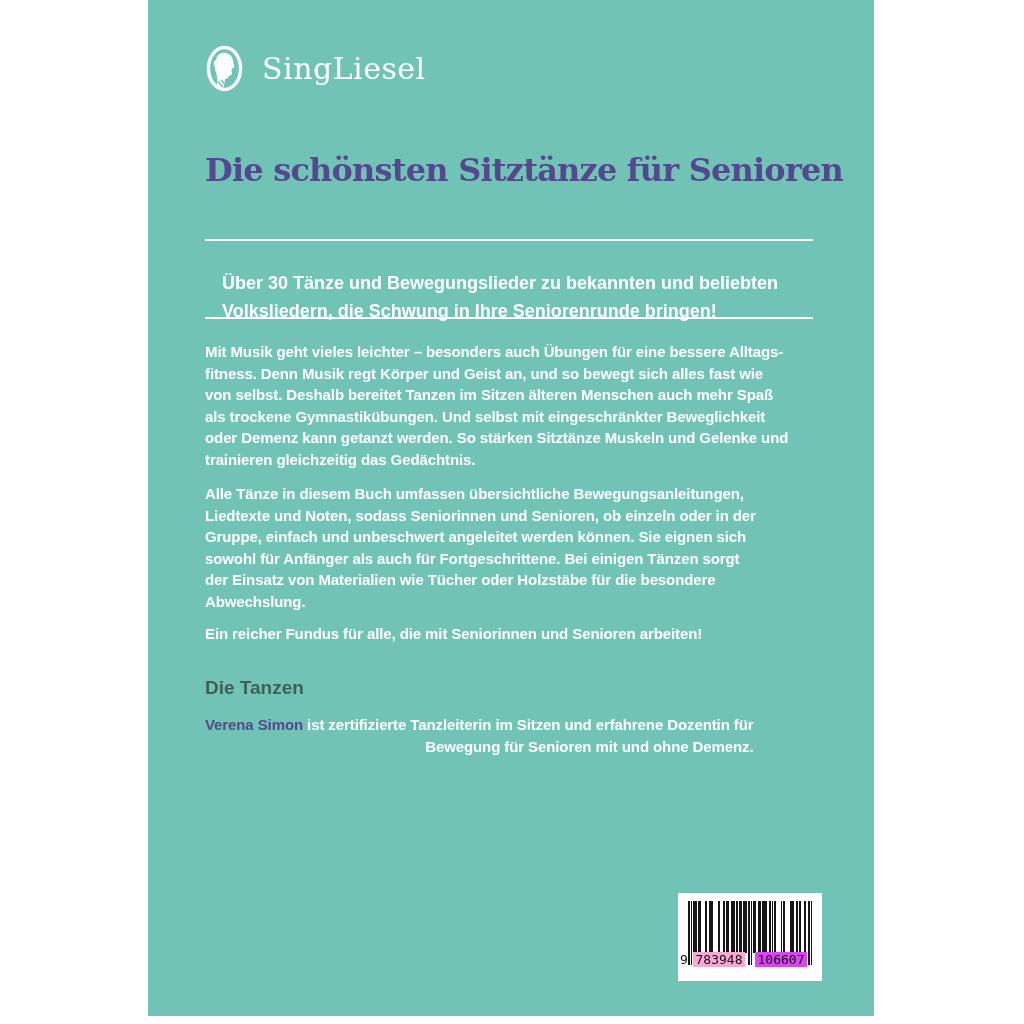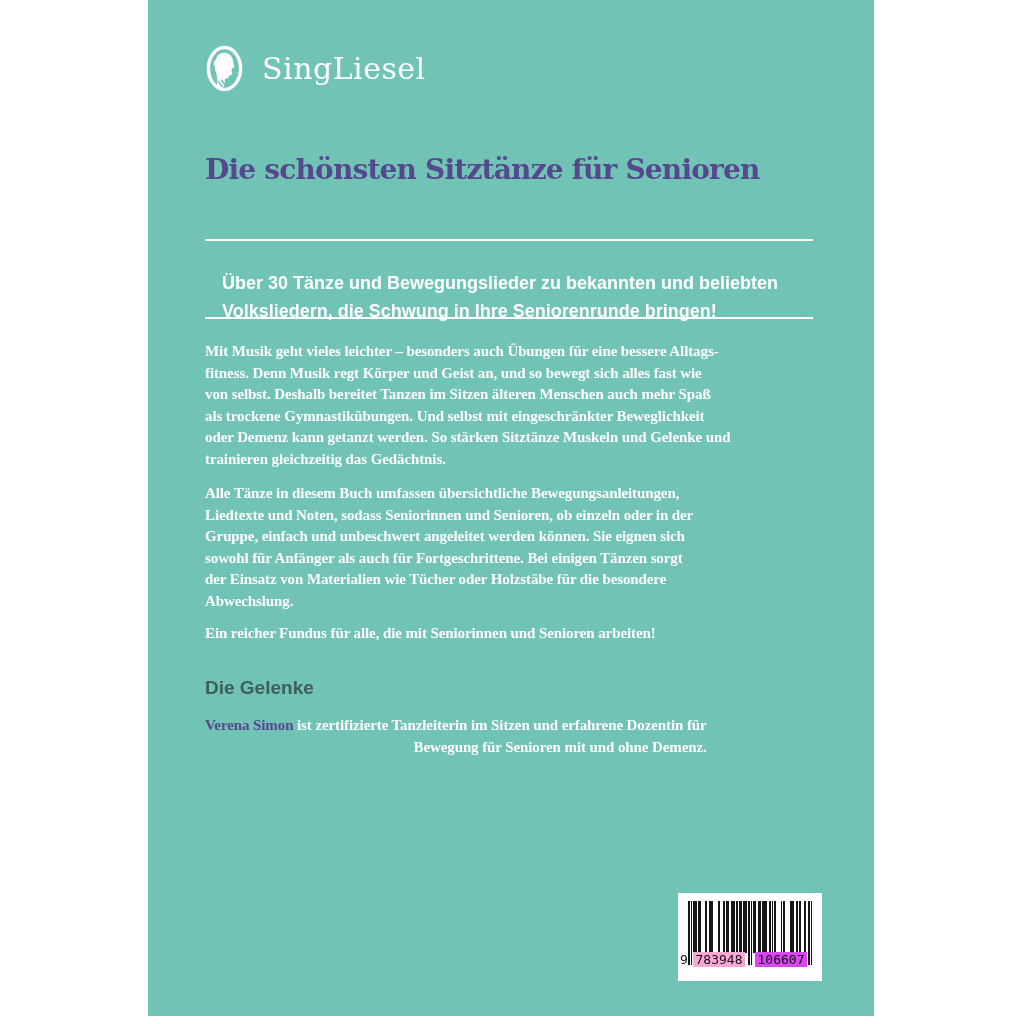--- a/index.html
+++ b/index.html
@@ -19,37 +19,37 @@
   }
   .logo{position:absolute;left:57px;top:44px;display:flex;align-items:center;gap:18px;}
   .cameo{width:39px;height:49px;display:block;}
   .brand{
     color:var(--white);font-family:"DejaVu Serif","Liberation Serif",serif;
     font-size:30px;letter-spacing:.5px;
   }
   .title{
     position:absolute;left:57px;top:151px;margin:0;
     color:var(--purple);font-family:"DejaVu Serif","Liberation Serif",serif;
-    font-size:28px;line-height:38px;font-weight:bold;letter-spacing:-0.8px;white-space:pre;
+    font-size:32px;line-height:38px;font-weight:bold;letter-spacing:-0.8px;white-space:pre;
   }
   .subtitle{
     position:absolute;left:57px;top:197px;margin:0;
     color:var(--purple);font-size:17px;font-weight:bold;white-space:pre;letter-spacing:-0.1px;
   }
   .rule{position:absolute;left:57px;width:608px;height:2px;background:var(--white);}
   .rule1{top:239px}
   .rule2{top:317px}
   .intro{
     position:absolute;left:57px;top:252px;margin:17px;
     color:var(--white);font-size:18px;font-weight:bold;line-height:28px;white-space:pre;
   }
   .body{
     position:absolute;left:57px;margin:0;
     color:var(--white);font-size:15px;font-weight:bold;line-height:21.5px;
-    white-space:pre;letter-spacing:-0.1px;font-family:Liberation Serif, serif;
+    white-space:pre;letter-spacing:-0.1px;
   }
   .p1{top:341px}
   .p2{top:483px}
   .p3{top:623px}
   .autorin{
     position:absolute;left:57px;top:677px;margin:0;
     color:var(--heading);font-size:19px;font-weight:bold;
   }
   .author{top:714px;line-height:22px;text-align:right;}
   .aname{color:var(--purple);}
@@ -104,21 +104,21 @@
 oder Demenz kann getanzt werden. So stärken Sitztänze Muskeln und Gelenke und
 trainieren gleichzeitig das Gedächtnis.</p>
     <p class="body p2">Alle Tänze in diesem Buch umfassen übersichtliche Bewegungsanleitungen,
 Liedtexte und Noten, sodass Seniorinnen und Senioren, ob einzeln oder in der
 Gruppe, einfach und unbeschwert angeleitet werden können. Sie eignen sich
 sowohl für Anfänger als auch für Fortgeschrittene. Bei einigen Tänzen sorgt
 der Einsatz von Materialien wie Tücher oder Holzstäbe für die besondere
 Abwechslung.</p>
     <p class="body p3">Ein reicher Fundus für alle, die mit Seniorinnen und Senioren arbeiten!</p>
 
-    <h3 class="autorin">Die Gelenke</h3>
+    <h3 class="autorin">Die Tanzen</h3>
     <p class="body author"><span class="aname">Verena Simon</span><span> ist zertifizierte Tanzleiterin im Sitzen und erfahrene Dozentin für
 Bewegung für Senioren mit und ohne Demenz.</span></p>
 
     <div class="barcode">
       <div class="bars" id="bars">
           <div style="left: 0px; width: 1.65526px; height: 64px;"></div>
           <div style="left: 2.61053px; width: 1.65526px; height: 64px;"></div>
           <div style="left: 5.22105px; width: 1.65526px; height: 52px;"></div>
           <div style="left: 6.52632px; width: 1.65526px; height: 52px;"></div>
           <div style="left: 7.83158px; width: 1.65526px; height: 52px;"></div>

